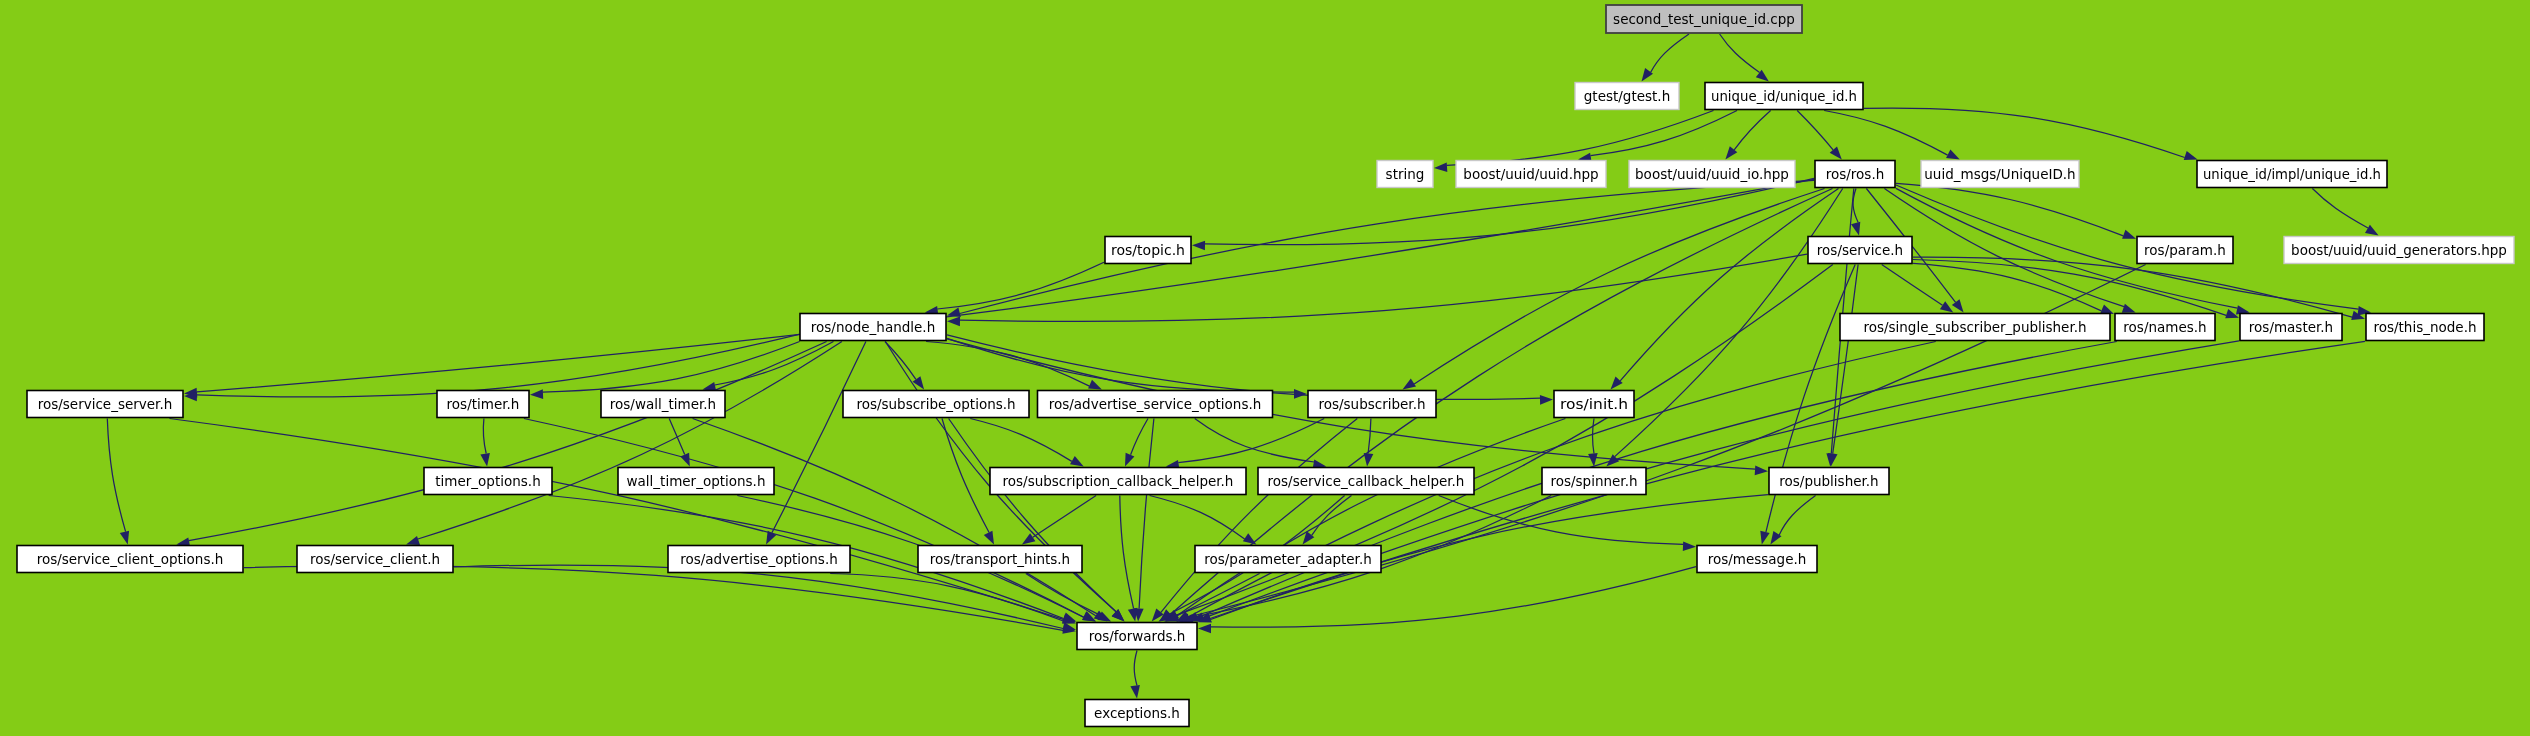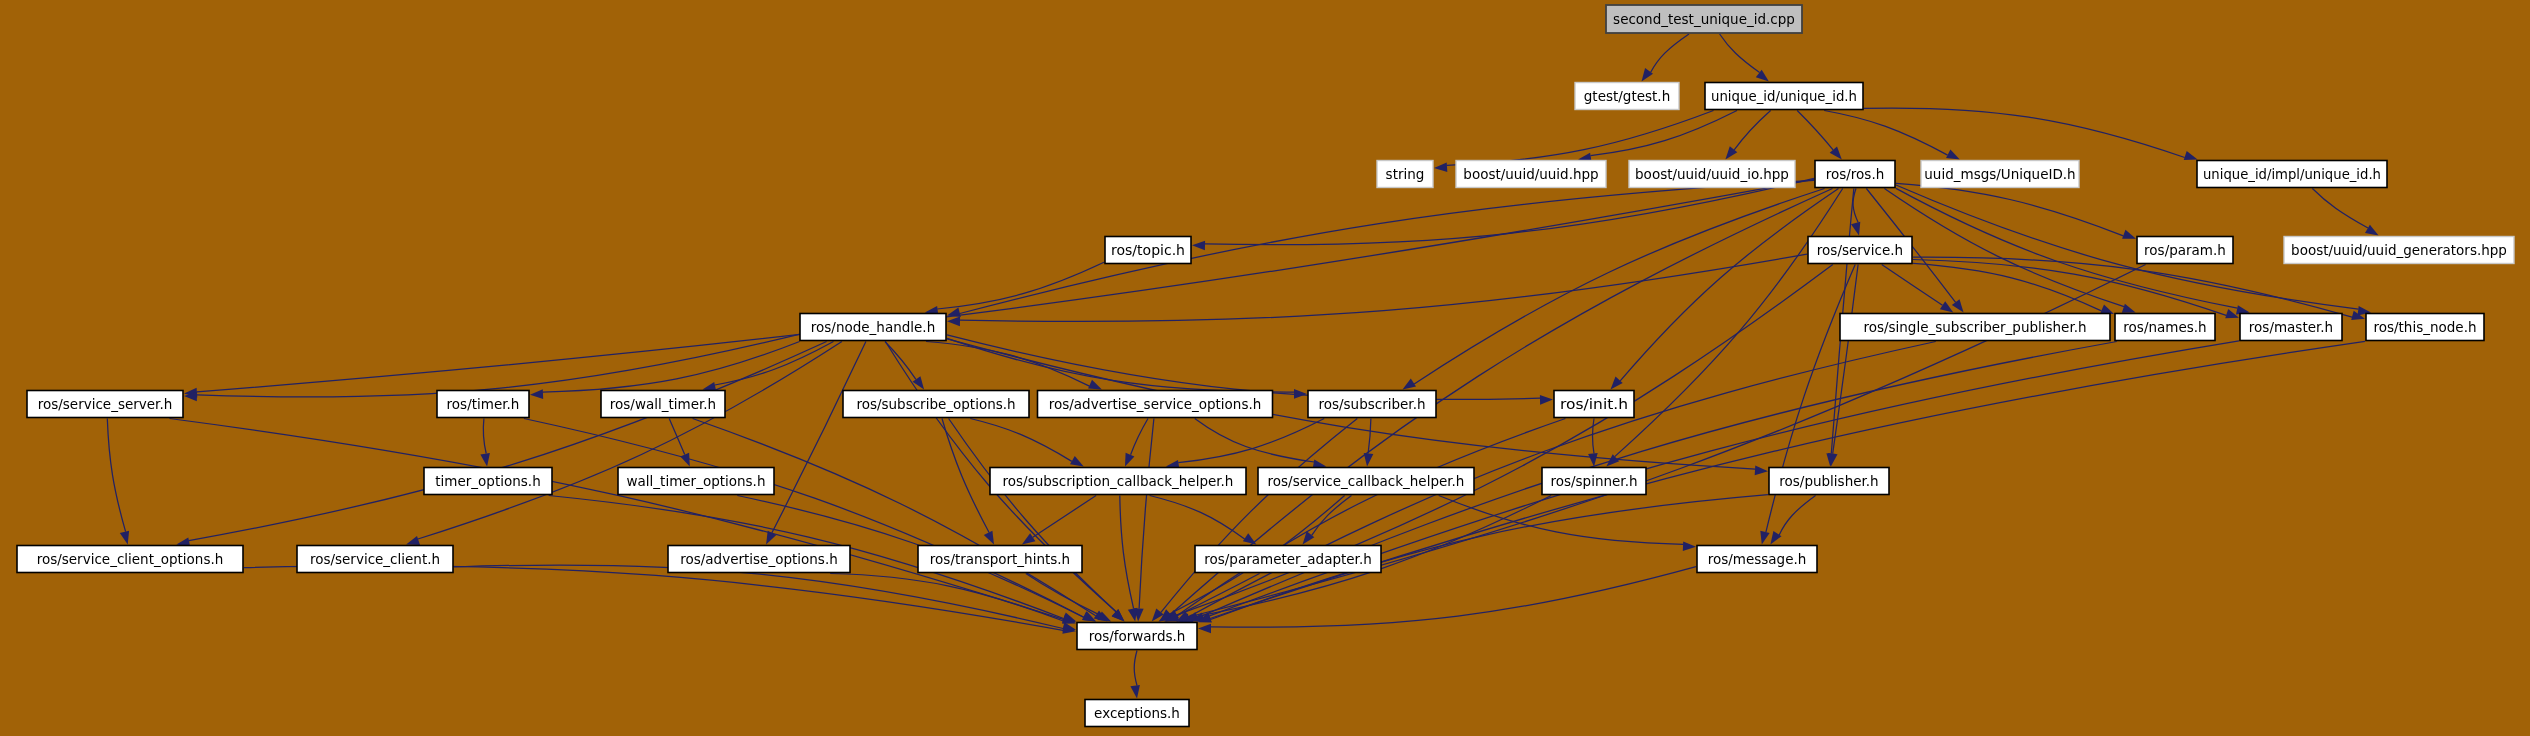--- a/index.html
+++ b/index.html
@@ -1,17 +1,17 @@
 <!DOCTYPE html>
 <html><head>
 <meta charset="utf-8">
 <style>
   html,body{margin:0;padding:0;background:#ffffff;}
   body{font-family:"DejaVu Sans","Liberation Sans",sans-serif;}
-  #stage{position:relative;width:2530px;height:736px;background:#a16207;overflow:hidden;}
+  #stage{position:relative;width:2530px;height:736px;background:#84cc16;overflow:hidden;}
   svg#graph{position:absolute;left:0;top:0;width:2530px;height:736px;display:block;}
   .node-rect{fill:#ffffff;stroke:#000000;stroke-width:1.6;}
   .node-rect.root{fill:#bfbfbf;stroke:#404040;stroke-width:1.8;}
   .node-rect.ext{fill:#ffffff;stroke:#c8c8c8;stroke-width:1.4;}
   .node-label{font-family:"DejaVu Sans","Liberation Sans",sans-serif;font-size:13.5px;fill:#000000;
               text-anchor:middle;dominant-baseline:middle;}
   .edge{fill:none;stroke:#212164;stroke-width:1.25;}
   .arrow{fill:#212164;stroke:none;}
 </style>
 </head>

